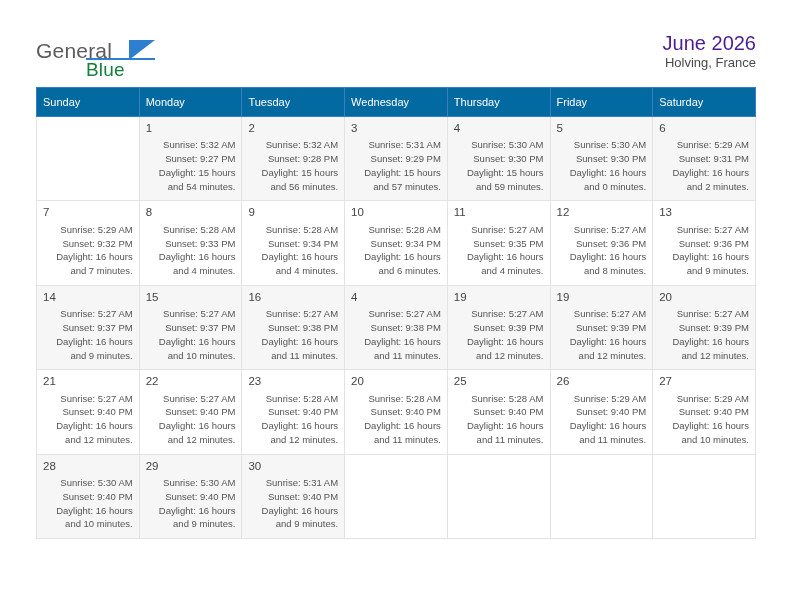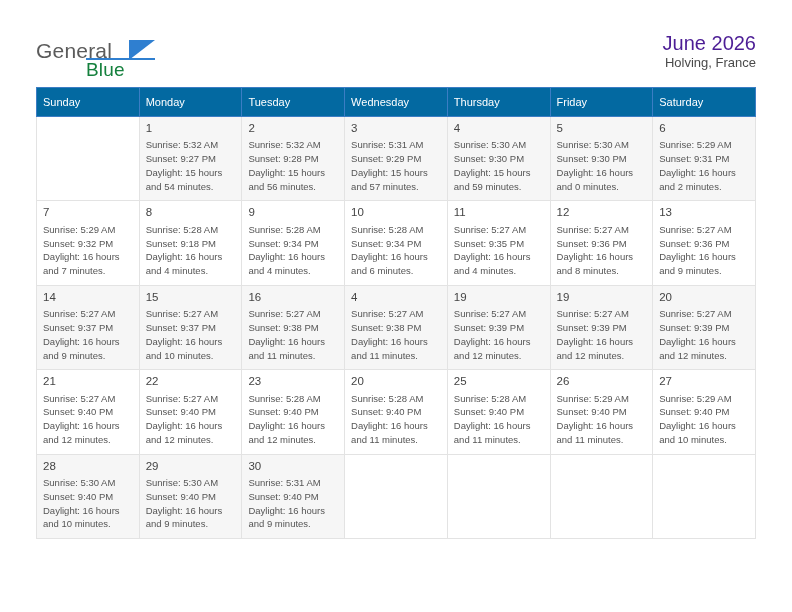--- a/index.html
+++ b/index.html
@@ -114,20 +114,21 @@
   .daynum {
     font-size: 11.5px;
     color: #444444;
     margin-bottom: 3px;
     line-height: 1.25;
   }
   .dayinfo {
     font-size: 9.5px;
     color: #555555;
     line-height: 1.45;
+    text-align: right;
   }
   .dayinfo div { white-space: nowrap; }
 </style>
 </head>
 <body>
 
 <div class="page">
 
   <div class="header">
     <div class="logo">
@@ -219,21 +220,21 @@
               <div>Sunrise: 5:29 AM</div>
               <div>Sunset: 9:32 PM</div>
               <div>Daylight: 16 hours</div>
               <div>and 7 minutes.</div>
             </div>
           </td>
           <td>
             <div class="daynum">8</div>
             <div class="dayinfo">
               <div>Sunrise: 5:28 AM</div>
-              <div>Sunset: 9:18 PM</div>
+              <div>Sunset: 9:33 PM</div>
               <div>Daylight: 16 hours</div>
               <div>and 4 minutes.</div>
             </div>
           </td>
           <td>
             <div class="daynum">9</div>
             <div class="dayinfo">
               <div>Sunrise: 5:28 AM</div>
               <div>Sunset: 9:34 PM</div>
               <div>Daylight: 16 hours</div>

